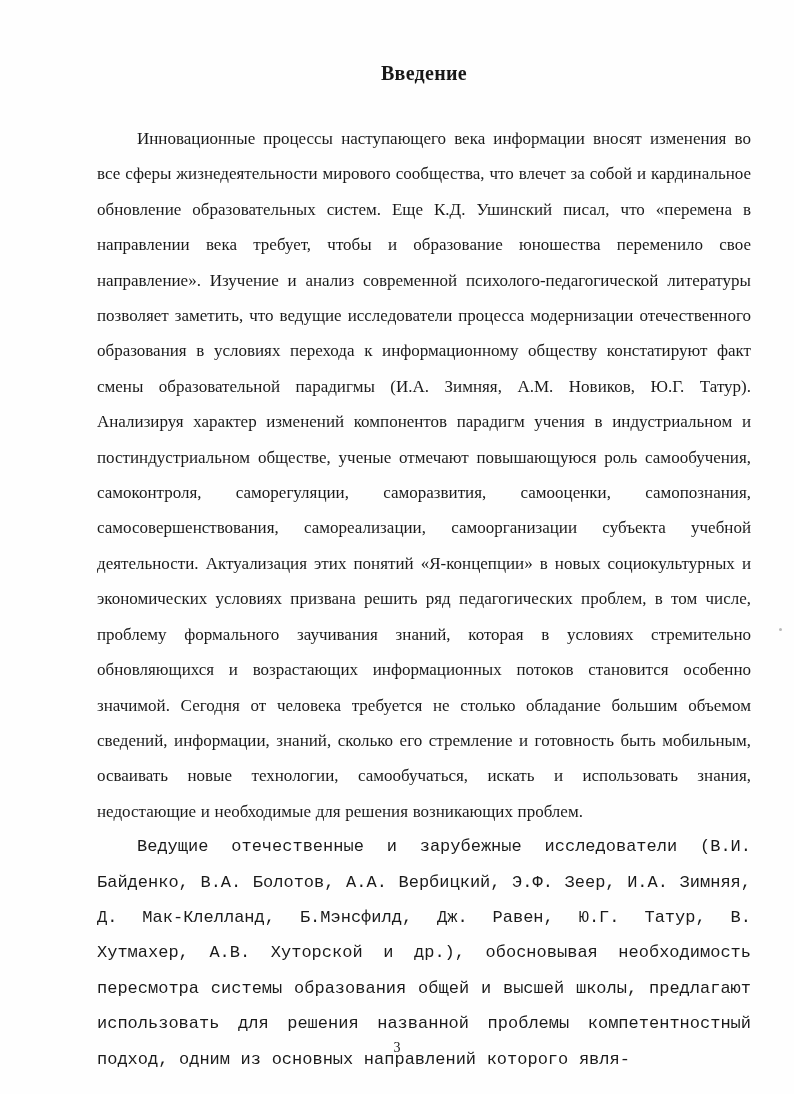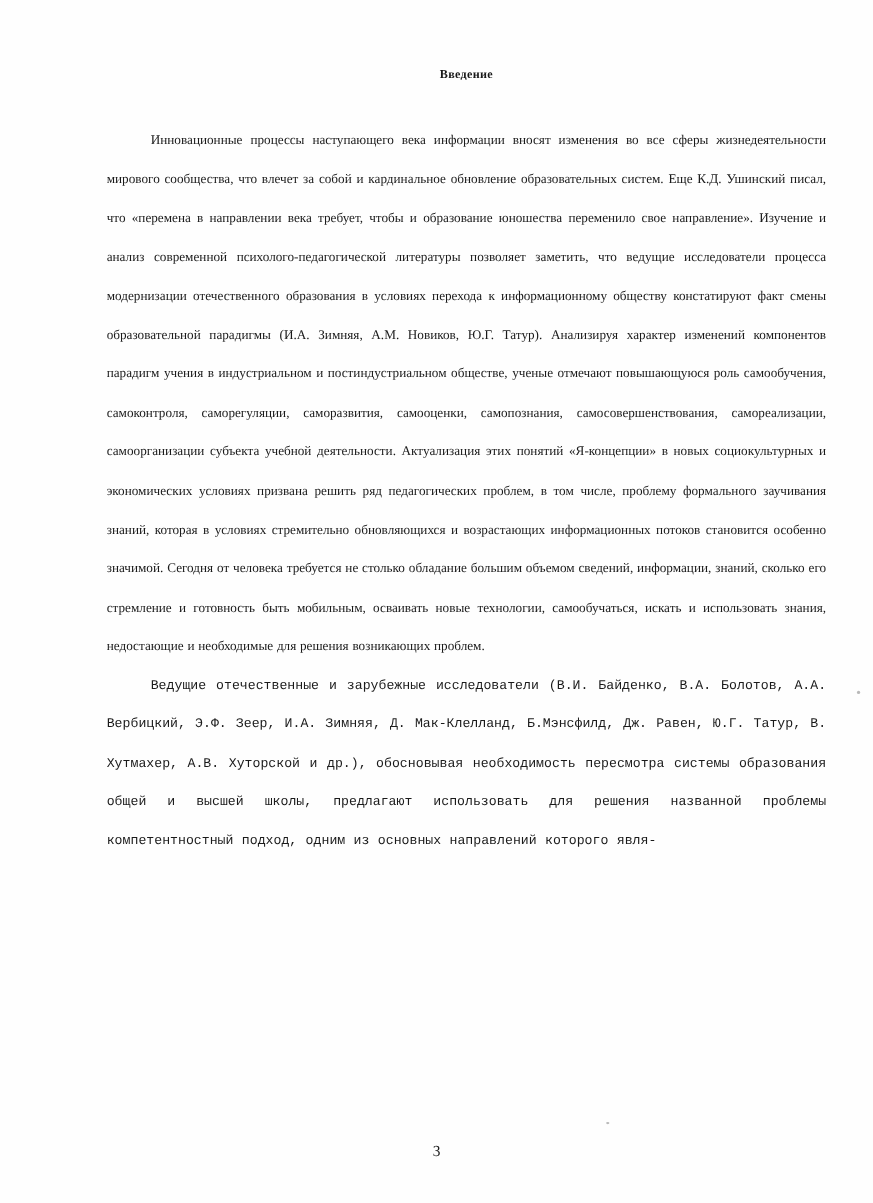--- a/index.html
+++ b/index.html
@@ -25,27 +25,27 @@
   }
   .content {
     position: absolute;
     left: 97px;
     top: 62px;
     width: 654px;
   }
   .doc-title {
     text-align: center;
     font-weight: bold;
-    font-size: 11px;
+    font-size: 20px;
     letter-spacing: 0.3px;
     margin: 0 0 36px 0;
   }
   p.body-par {
     margin: 0;
-    font-size: 12px;
+    font-size: 17px;
     line-height: 35.4px;
     text-align: justify;
     text-indent: 40px;
     text-justify: inter-word;
     word-spacing: 0.4px;
     color: #1a1a1a;
   }
   p.body-par + p.body-par {
     margin-top: 0;
     font-family: Liberation Mono, monospace;

